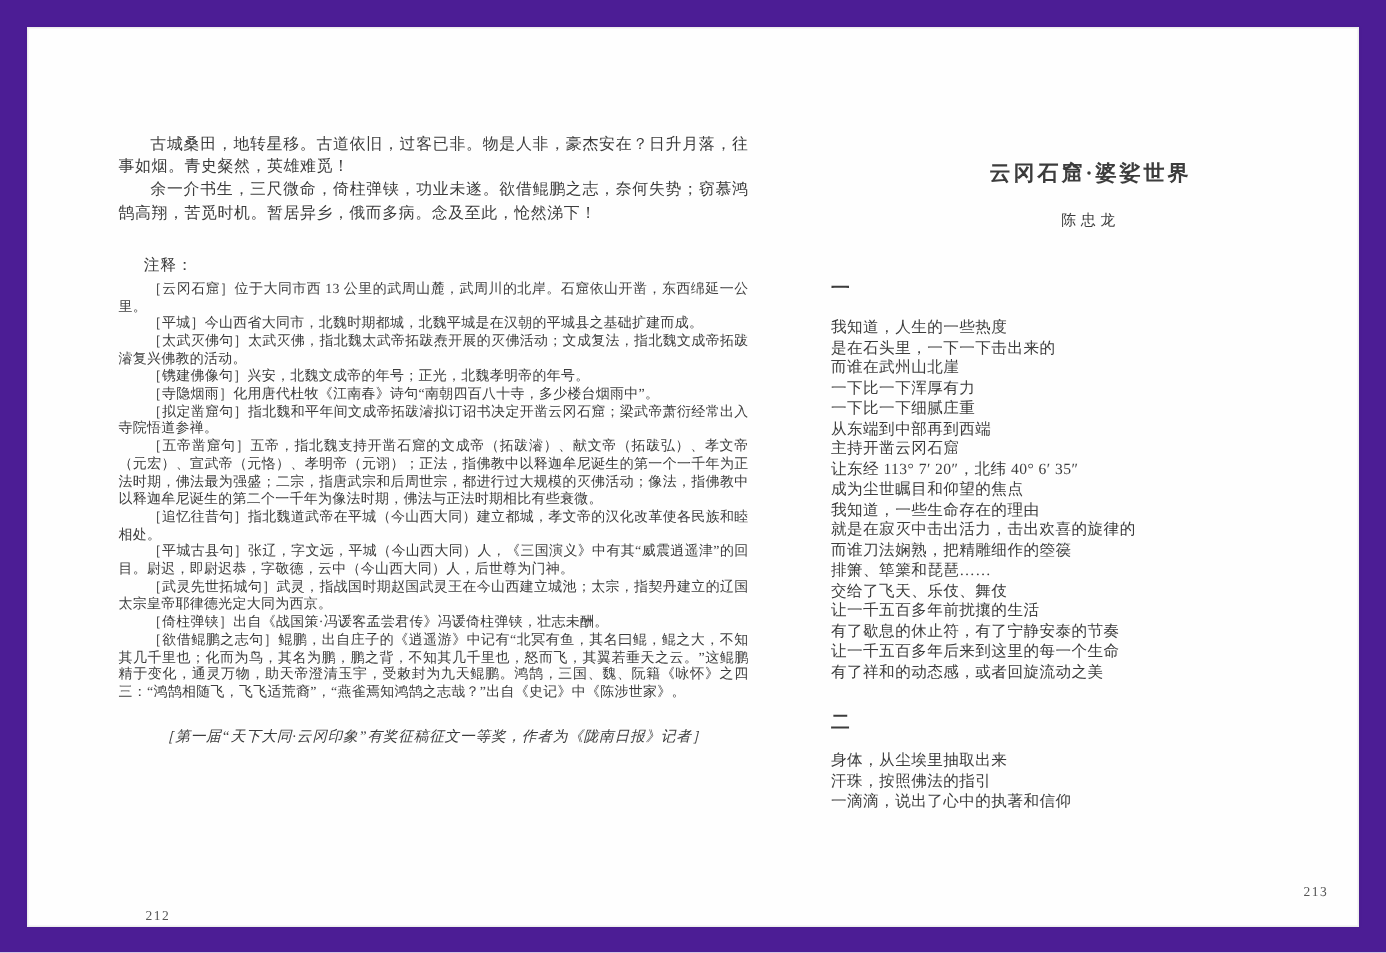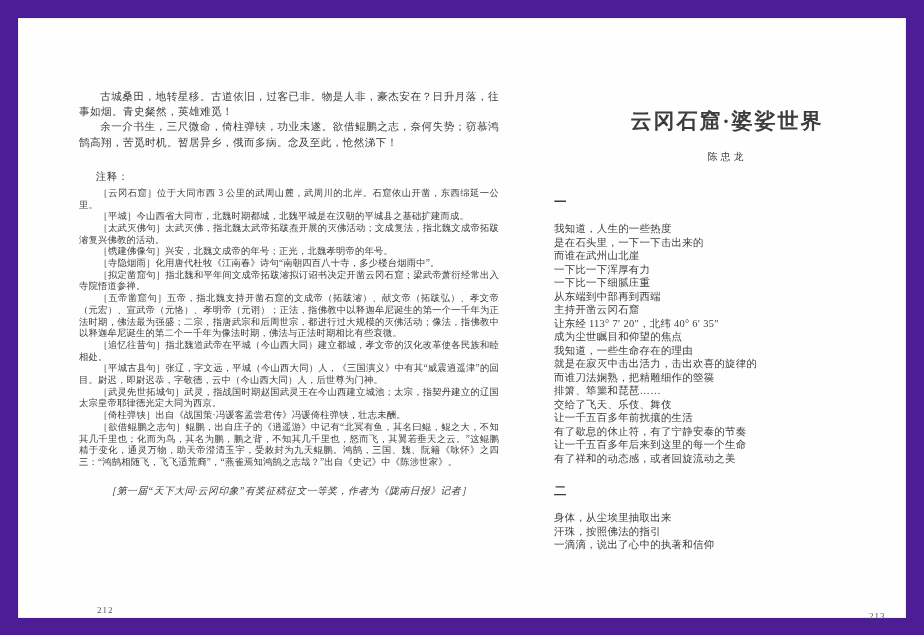--- a/index.html
+++ b/index.html
@@ -25,48 +25,48 @@
     font-size:9.3px; line-height:11.7px; text-indent:2.1em; margin:0;
     text-align:justify; letter-spacing:0.2px;
   }
   .award {
     margin-top:16px; text-align:center; font-size:9.8px; font-style:italic;
     letter-spacing:0.5px;
   }
   
   .right-page { position:absolute; left:535px; top:88px; width:346px; }
   .poem-title {
-    text-align:center; font-size:21px; font-weight:bold; letter-spacing:2px; margin:0;
+    text-align:center; font-size:14px; font-weight:bold; letter-spacing:2px; margin:0;
   }
   .poem-author { text-align:center; font-size:10px; letter-spacing:3px; margin-top:15px; }
   .section-marker {
     font-weight:bold; font-size:12.5px; letter-spacing:1px; margin:30px 0 11px 0;
   }
   .section-marker.second { margin-top:18px; }
   .poem-line { font-size:10.4px; line-height:13.5px; margin:0; letter-spacing:0.3px; }
   
   .page-num { position:absolute; font-size:9px; letter-spacing:1px; color:#555; }
   .page-num.left  { left:78px;  top:586px;font-family:Liberation Serif, serif; }
-  .page-num.right { left:850px; top:592px; }
+  .page-num.right { left:850px; top:570px; }
 </style>
 </head>
 <body>
 
 <div class="canvas">
   <div class="spread">
 
     <div class="left-page">
       <p class="para">古城桑田，地转星移。古道依旧，过客已非。物是人非，豪杰安在？日升月落，往事如烟。青史粲然，英雄难觅！</p>
       <p class="para">余一介书生，三尺微命，倚柱弹铗，功业未遂。欲借鲲鹏之志，奈何失势；窃慕鸿鹄高翔，苦觅时机。暂居异乡，俄而多病。念及至此，怆然涕下！</p>
 
       <div class="notes-heading">注释：</div>
 
       <div>
 
-          <p class="note">［云冈石窟］位于大同市西 3 公里的武周山麓，武周川的北岸。石窟依山开凿，东西绵延一公里。</p>
+          <p class="note">［云冈石窟］位于大同市西 13 公里的武周山麓，武周川的北岸。石窟依山开凿，东西绵延一公里。</p>
 
           <p class="note">［平城］今山西省大同市，北魏时期都城，北魏平城是在汉朝的平城县之基础扩建而成。</p>
 
           <p class="note">［太武灭佛句］太武灭佛，指北魏太武帝拓跋焘开展的灭佛活动；文成复法，指北魏文成帝拓跋濬复兴佛教的活动。</p>
 
 
           <p class="note">［镌建佛像句］兴安，北魏文成帝的年号；正光，北魏孝明帝的年号。</p>
 
           <p class="note">［寺隐烟雨］化用唐代杜牧《江南春》诗句“南朝四百八十寺，多少楼台烟雨中”。</p>
 

